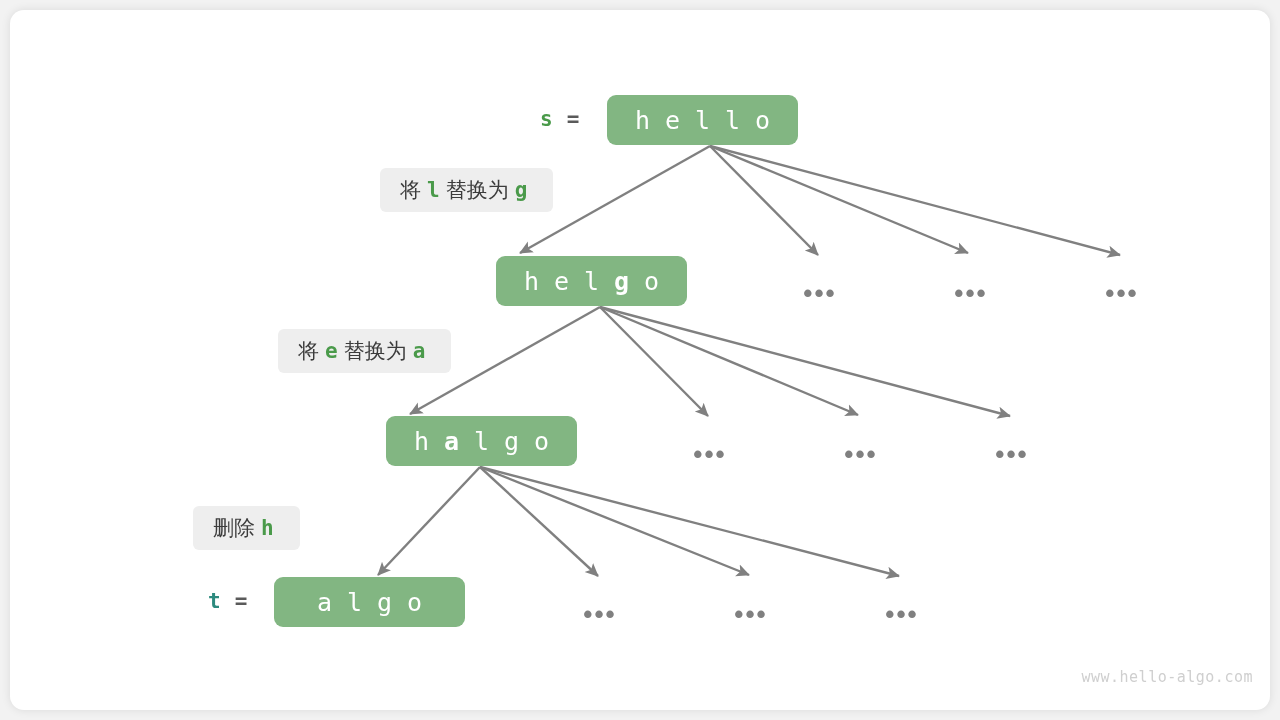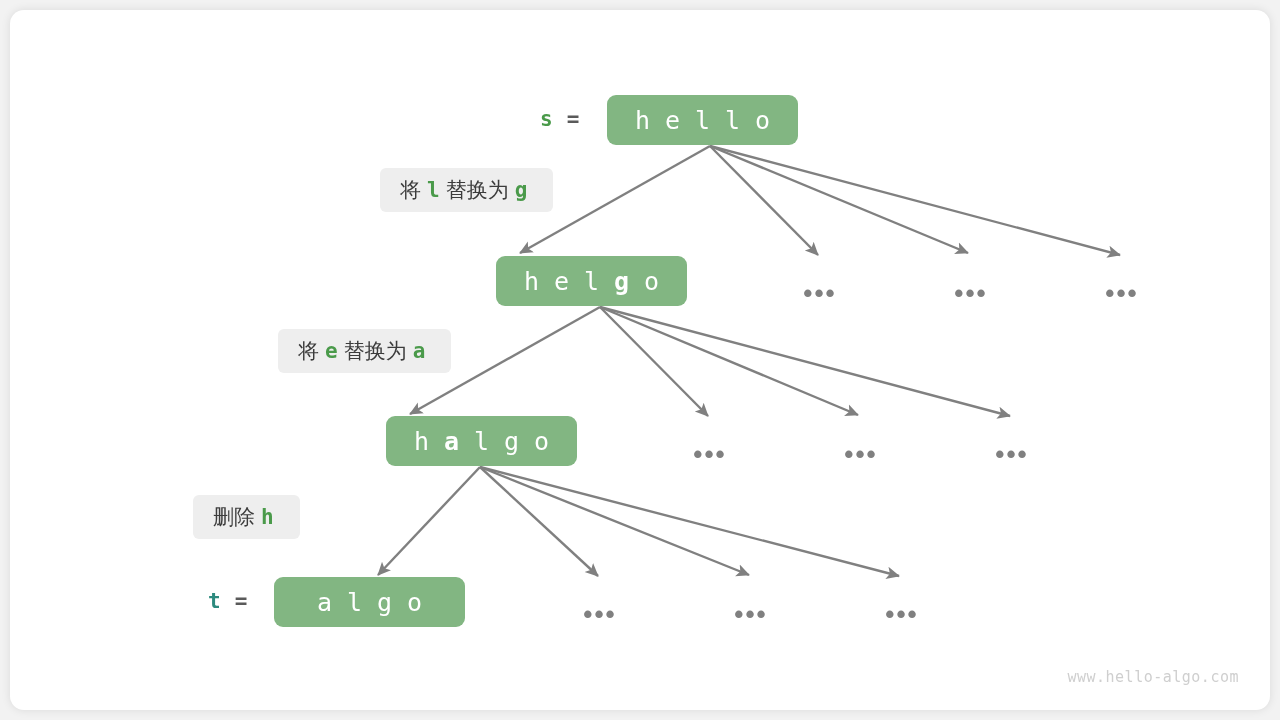--- a/index.html
+++ b/index.html
@@ -106,21 +106,21 @@
     font-size: 26px;
     font-weight: bold;
     letter-spacing: 2px;
     line-height: 1;
     transform: translate(-50%, -50%);
     white-space: pre;
   }
   
   #watermark {
     position: absolute;
-    right: 31px;
+    right: 17px;
     bottom: 24px;
     color: #cfcfcf;
     font-family: "DejaVu Sans Mono", "Liberation Mono", monospace;
     font-size: 15px;
     letter-spacing: 0.5px;
     white-space: pre;
   }
 </style>
 </head>
 <body>
@@ -201,21 +201,21 @@
       <span class="ch hl">a</span>
       <span class="ch">l</span>
       <span class="ch">g</span>
       <span class="ch">o</span>
     </div>
 
     <div class="ellipsis" style="left:700px; top:444px;">•••</div>
     <div class="ellipsis" style="left:851px; top:444px;">•••</div>
     <div class="ellipsis" style="left:1002px; top:444px;">•••</div>
 
-    <div class="oplabel" style="left:183px; top:485px;">
+    <div class="oplabel" style="left:183px; top:496px;">
       <span>删除</span>
       <span class="code">h</span>
     </div>
 
     <div class="varlabel" style="left:198px; top:579px;">
       <span class="vname" style="color:#2d8a7e;">t</span>
       <span class="veq">=</span>
     </div>
 
     <div class="strbox" style="left:264px; top:567px; width:191px; height:50px;">

